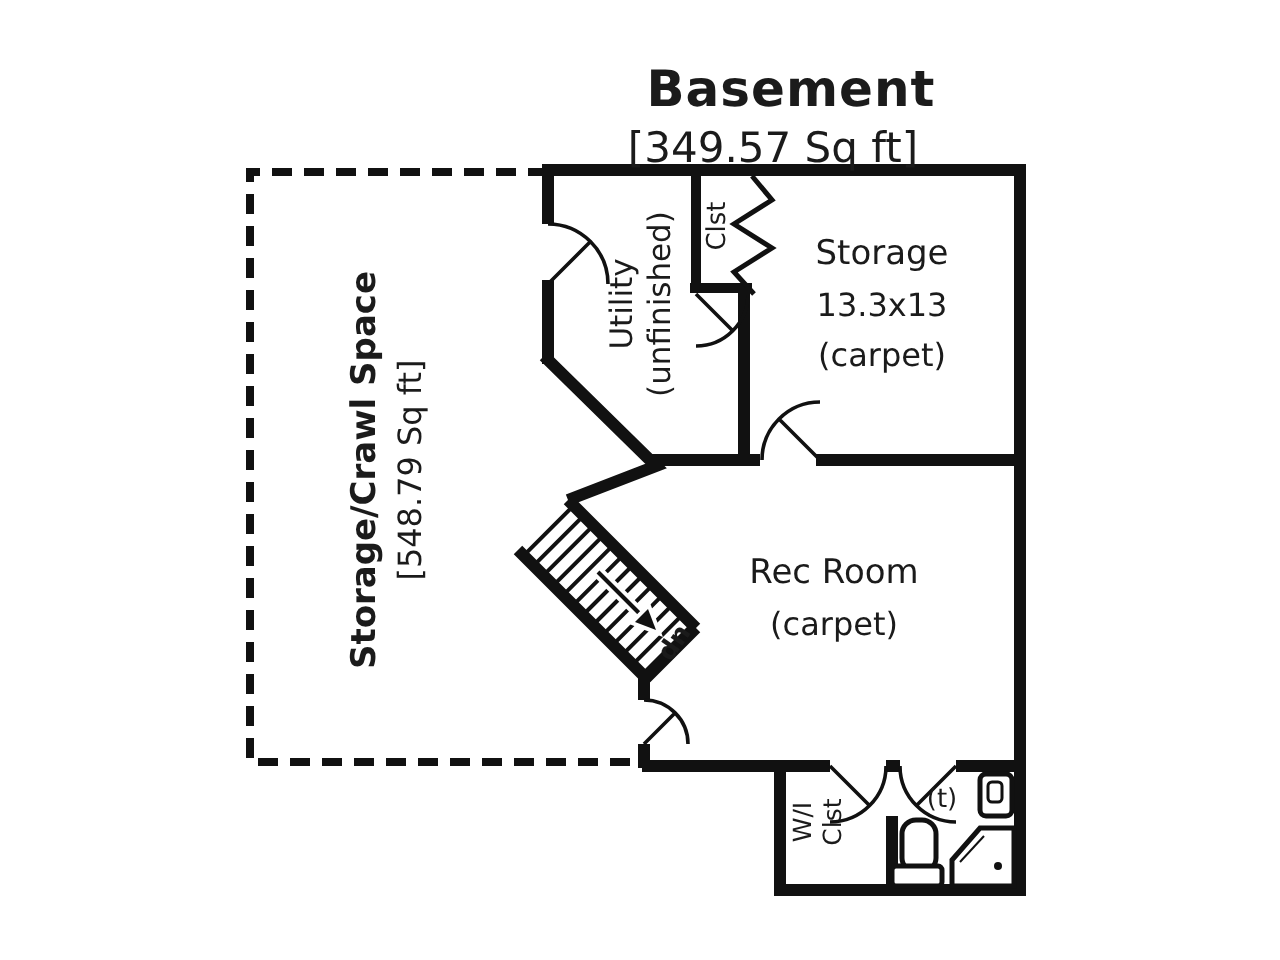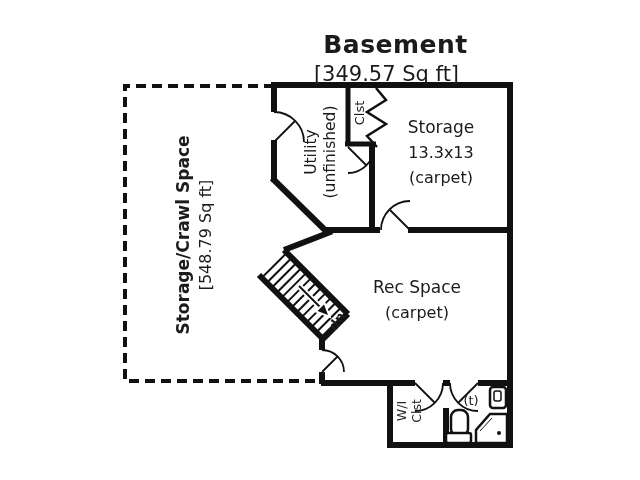--- a/index.html
+++ b/index.html
@@ -110,21 +110,21 @@
 
   <div class="label vert small" style="left:359px;top:113px;">Clst</div>
 
   <div class="label stack gap9" style="left:441px;top:157px;">
     <div class="room-name">Storage</div>
     <div class="room-sub">13.3x13</div>
     <div class="room-sub">(carpet)</div>
   </div>
 
   <div class="label stack gap9" style="left:417px;top:304px;">
-    <div class="room-name">Rec Space</div>
+    <div class="room-name">Rec Room</div>
     <div class="room-sub">(carpet)</div>
   </div>
 
   <div class="label vert stack" style="left:409px;top:411px;font-size:12.5px;">
     <div>W/I</div>
     <div style="margin-top:2px;">Clst</div>
   </div>
 
   <div class="label small" style="left:471px;top:400px;">(t)</div>
 

